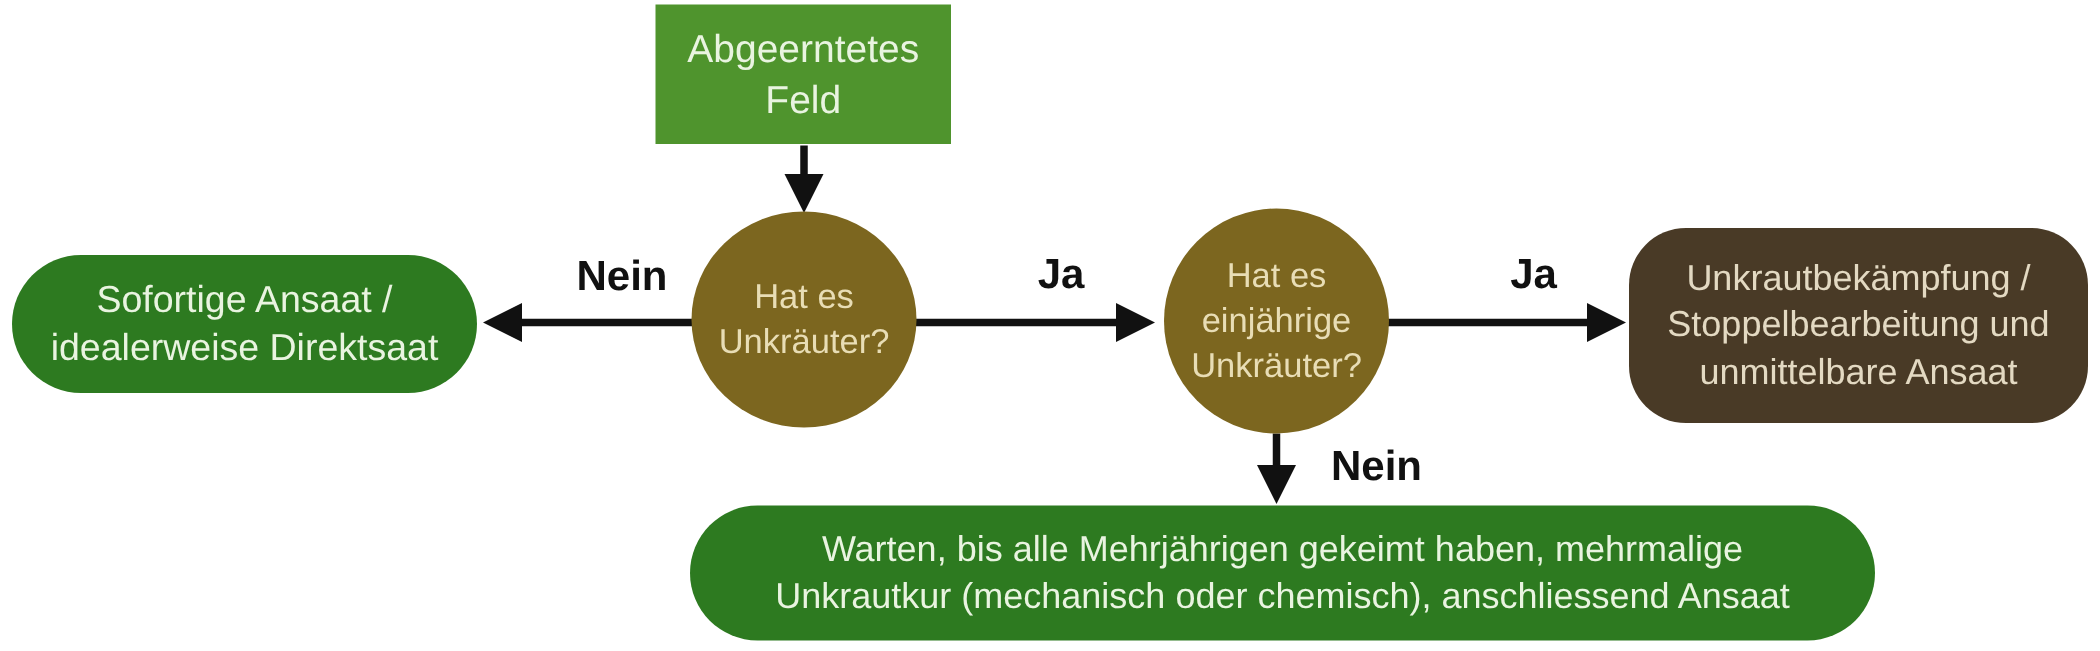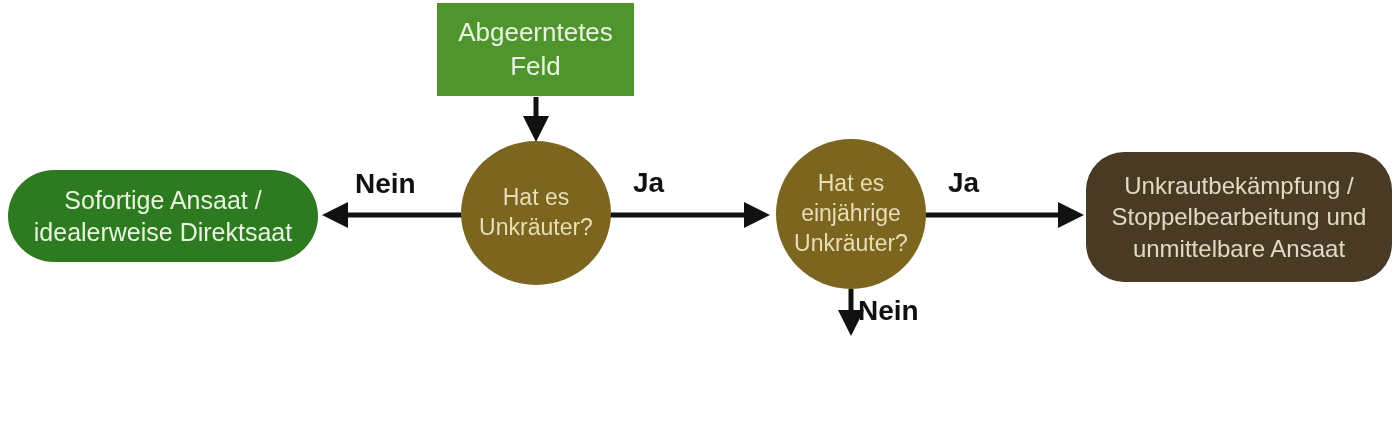--- a/index.html
+++ b/index.html
@@ -72,21 +72,21 @@
     background: #2d7a20;
     color: #e9f4e0;
     font-size: 24px;
   }
   .edge-label {
     position: absolute;
     font-size: 28px;
     font-weight: 700;
     color: #111111;
     width: 90px;
-    text-align: left;
+    text-align: right;
   }
   .label-nein-left { left: 355px; top: 168px; }
   .label-ja-middle { left: 633px; top: 167px; }
   .label-ja-right  { left: 948px; top: 167px; }
   .label-nein-down { left: 858px; top: 295px; }
   .arrows {
     position: absolute;
     left: 0; top: 0;
     width: 1400px;
     height: 434px;
@@ -138,20 +138,22 @@
 idealerweise Direktsaat</div>
 
   <div class="node node-decision-2">Hat es
 einjährige
 Unkräuter?</div>
 
   <div class="node node-outcome-right">Unkrautbekämpfung /
 Stoppelbearbeitung und
 unmittelbare Ansaat</div>
 
+  <div class="node node-outcome-bottom">Warten, bis alle Mehrjährigen gekeimt haben, mehrmalige
+Unkrautkur (mechanisch oder chemisch), anschliessend Ansaat</div>
 
   <span class="edge-label label-nein-left">Nein</span>
 
   <span class="edge-label label-ja-middle">Ja</span>
 
   <span class="edge-label label-ja-right">Ja</span>
 
   <span class="edge-label label-nein-down">Nein</span>
 
 </div>

